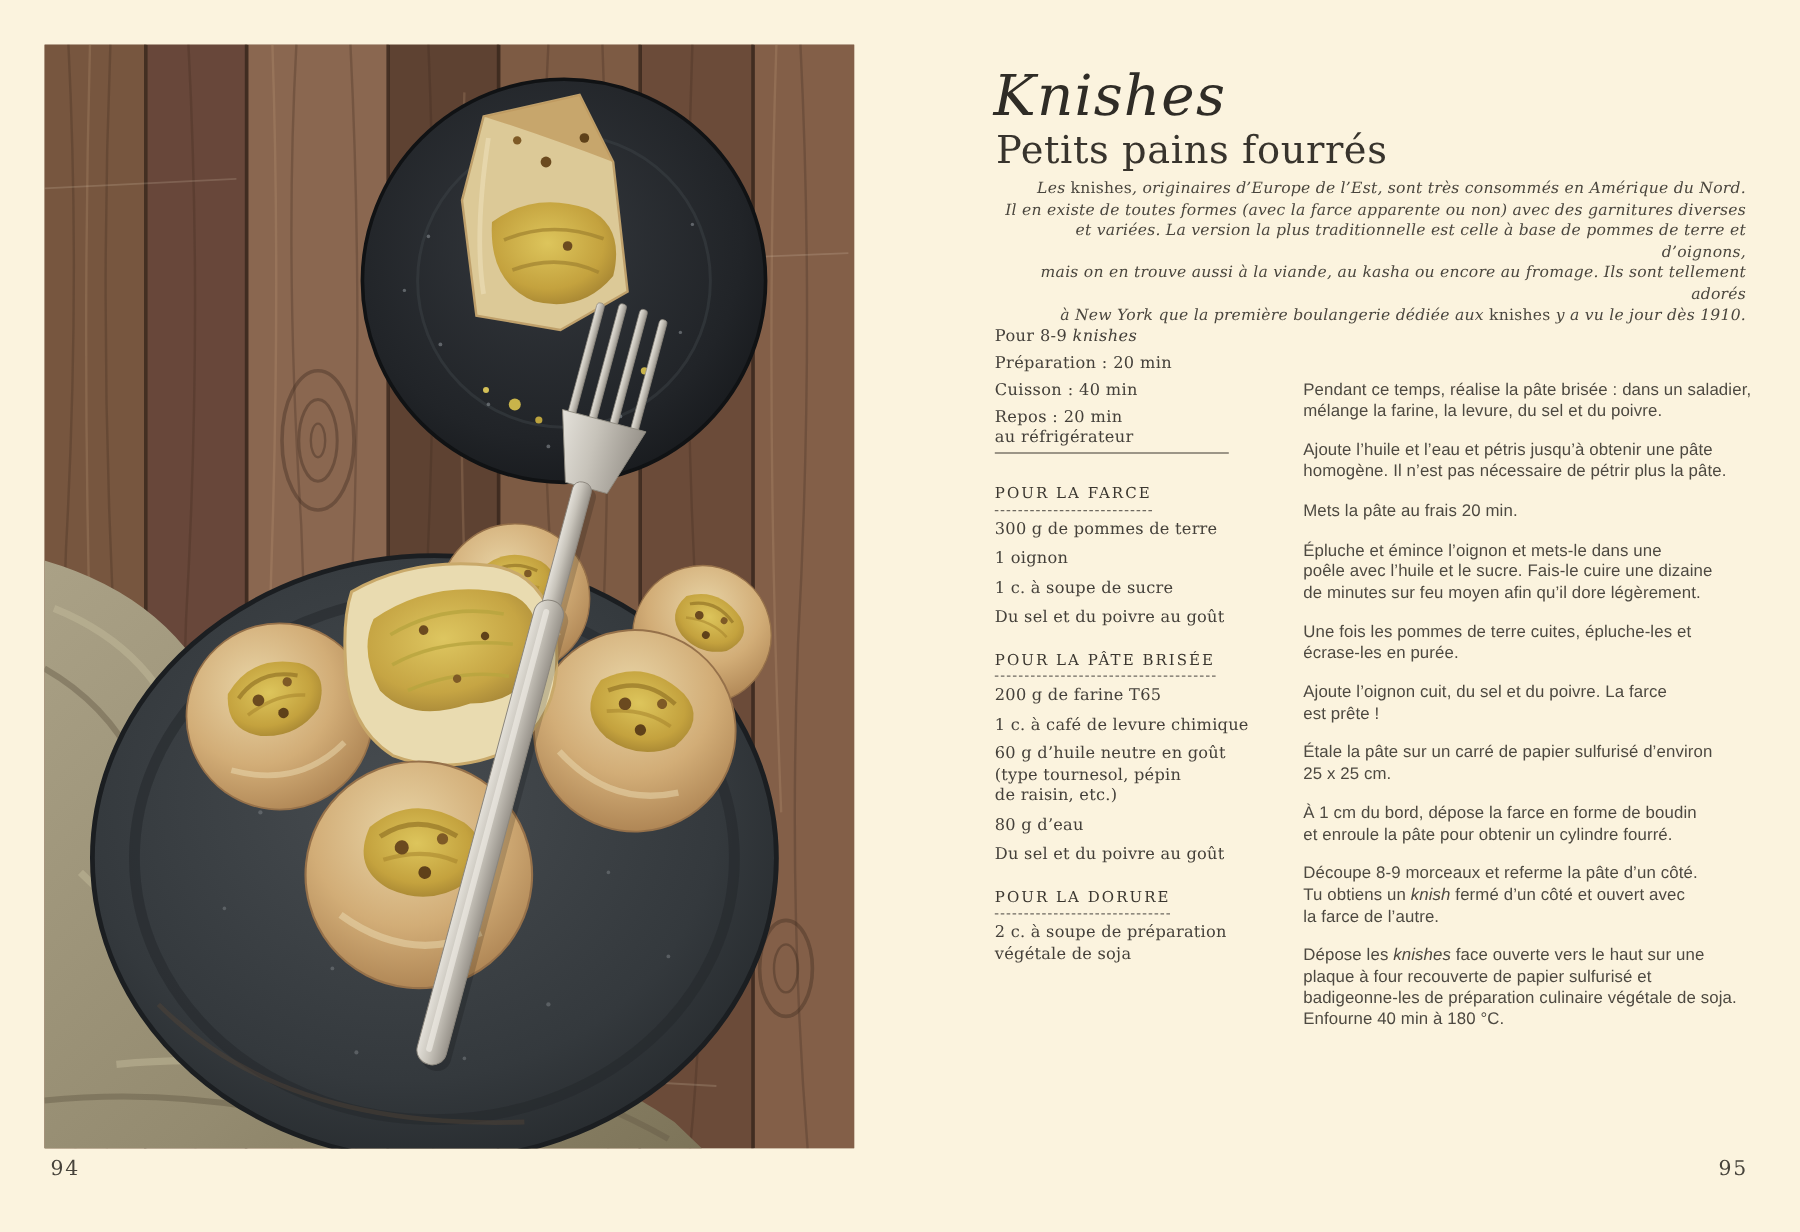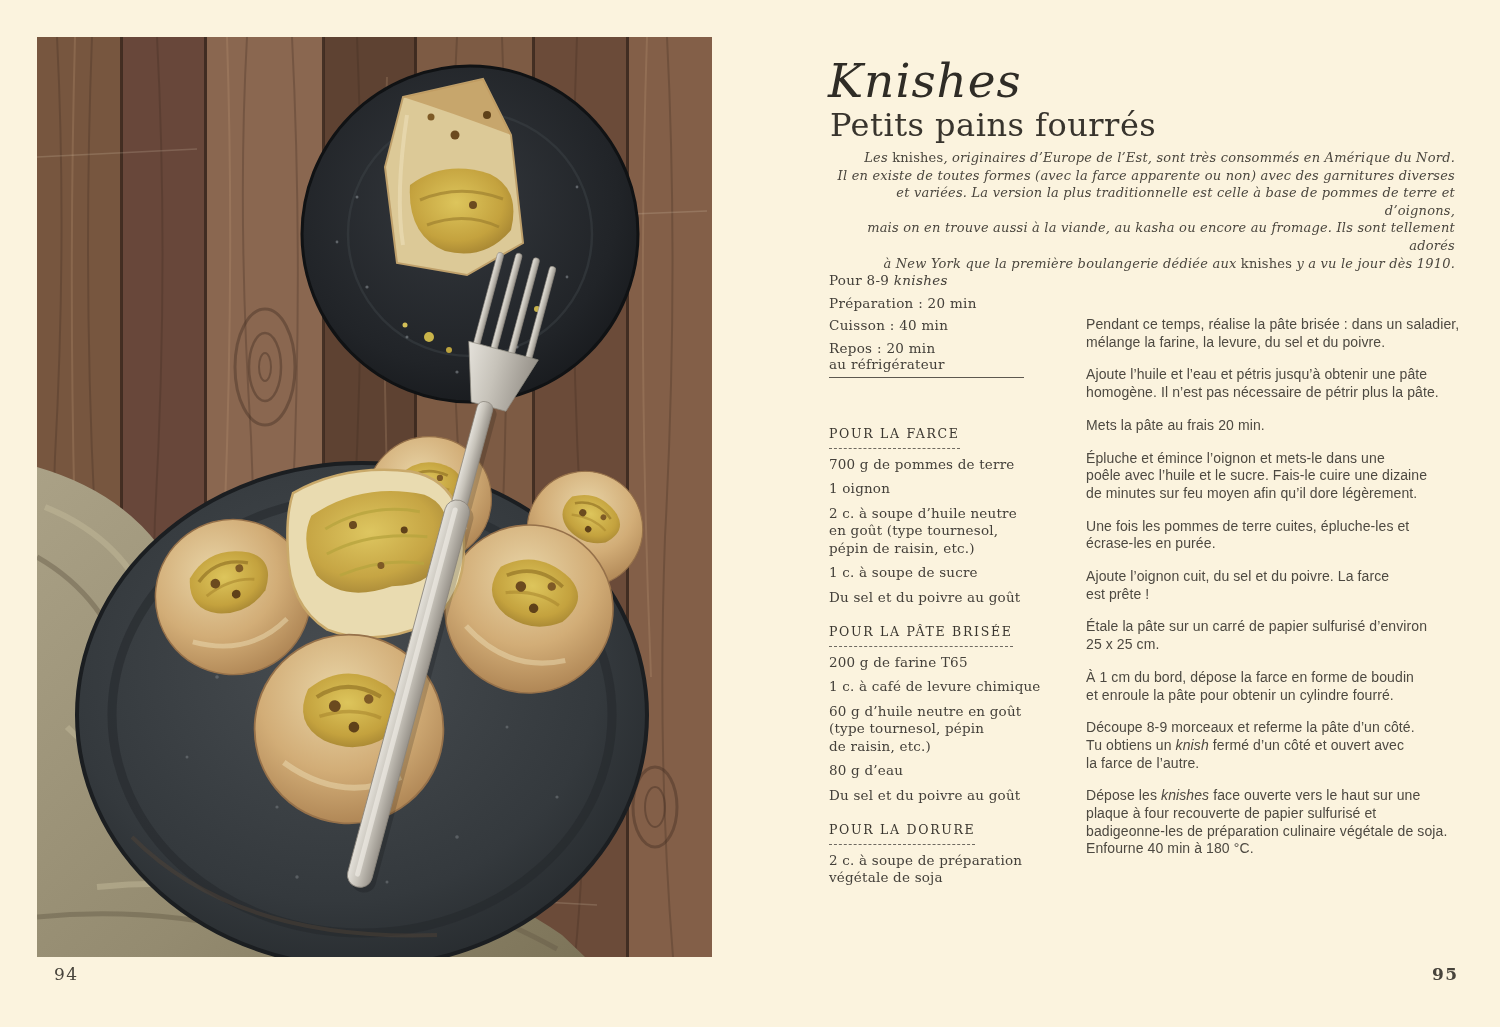--- a/index.html
+++ b/index.html
@@ -8,22 +8,22 @@
     background:#fbf3de;
     font-family:"DejaVu Serif", serif;
     color:#3f3b33;
     -webkit-font-smoothing:antialiased;
   }
   .spread{position:absolute;inset:0;}
   
   .photo{position:absolute;left:37px;top:37px;width:675px;height:920px;}
   .photo svg{display:block;width:100%;height:100%;}
   .pagenum{position:absolute;font-size:17px;letter-spacing:1.5px;color:#47433b;}
-  #pn-left{left:54px;top:964px;}
-  #pn-right{left:1432px;top:964px;font-weight:bold;}
+  #pn-left{left:42px;top:964px;}
+  #pn-right{left:1432px;top:964px;}
   
   .title{
     position:absolute;left:828px;top:22px;
     font-size:47px;font-style:italic;font-weight:400;
     letter-spacing:1px;color:#2f2c26;
   }
   .subtitle{
     position:absolute;left:830px;top:79px;
     font-size:32px;font-weight:400;letter-spacing:0.5px;color:#38342d;
   }
@@ -34,21 +34,21 @@
   }
   .intro em{font-style:normal;}
   
   .meta{position:absolute;left:829px;top:256px;font-size:13.5px;line-height:16.5px;color:#44403a;margin-top:16px;}
   .meta-line{margin-bottom:6px;white-space:pre-line;letter-spacing:0.3px;}
   .meta em{font-style:italic;}
   .rule{position:absolute;left:829px;top:377px;width:195px;border-top:1.2px solid #5d584f;}
   
   .ingredients{position:absolute;left:829px;top:402px;width:218px;font-size:13.5px;line-height:17.5px;color:#44403a;}
   .ing-section{margin-top:17px;}
-  .ing-section:first-child{margin-top:23px;}
+  .ing-section:first-child{margin-top:0;}
   .ing-head{
     font-size:12.5px;letter-spacing:1.7px;color:#3a362f;
     width:max-content;border-bottom:1.5px dashed #6e6960;padding-bottom:5px;
   }
   .ing-item{margin-top:7px;white-space:pre-line;letter-spacing:0.2px;}
   .ing-item:first-of-type{margin-top:10px;}
   
   .steps{
     position:absolute;left:1086px;top:302px;width:388px;
     font-family:"Liberation Sans", sans-serif;
@@ -281,25 +281,22 @@
     <div class="meta-line">Préparation : 20 min</div>
     <div class="meta-line">Cuisson : 40 min</div>
     <div class="meta-line">Repos : 20 min
 au réfrigérateur</div>
   </div>
   <div class="rule"></div>
 
   <div class="ingredients">
     <div class="ing-section">
       <div class="ing-head">POUR LA FARCE</div>
-      <div class="ing-item">700 g de pommes de terre</div>
+      <div class="ing-item">300 g de pommes de terre</div>
       <div class="ing-item">1 oignon</div>
-      <div class="ing-item">2 c. à soupe d’huile neutre
-en goût (type tournesol,
-pépin de raisin, etc.)</div>
       <div class="ing-item">1 c. à soupe de sucre</div>
       <div class="ing-item">Du sel et du poivre au goût</div>
     </div>
     <div class="ing-section">
       <div class="ing-head">POUR LA PÂTE BRISÉE</div>
       <div class="ing-item">200 g de farine T65</div>
       <div class="ing-item">1 c. à café de levure chimique</div>
       <div class="ing-item">60 g d’huile neutre en goût
 (type tournesol, pépin
 de raisin, etc.)</div>

